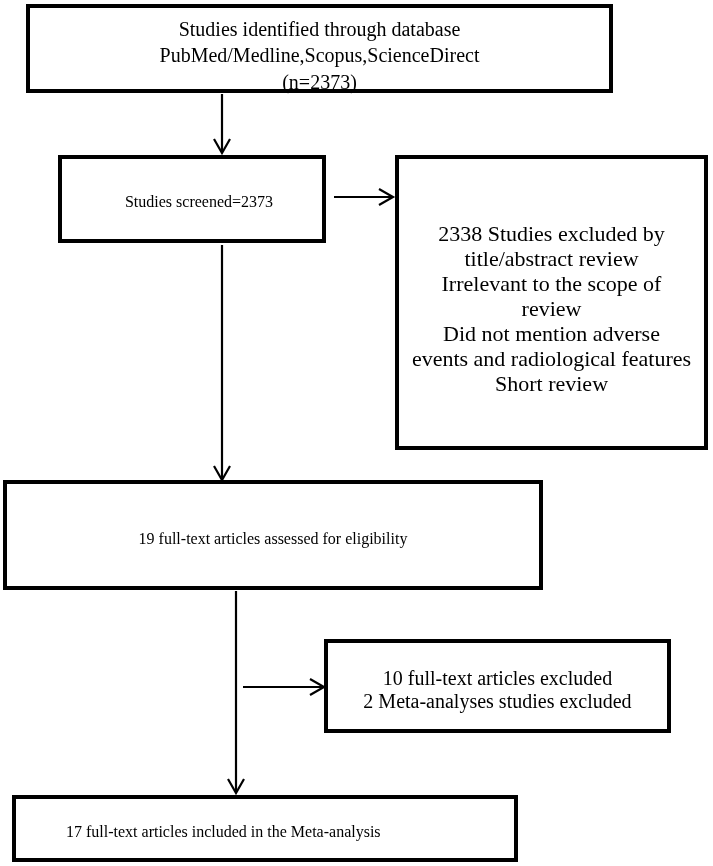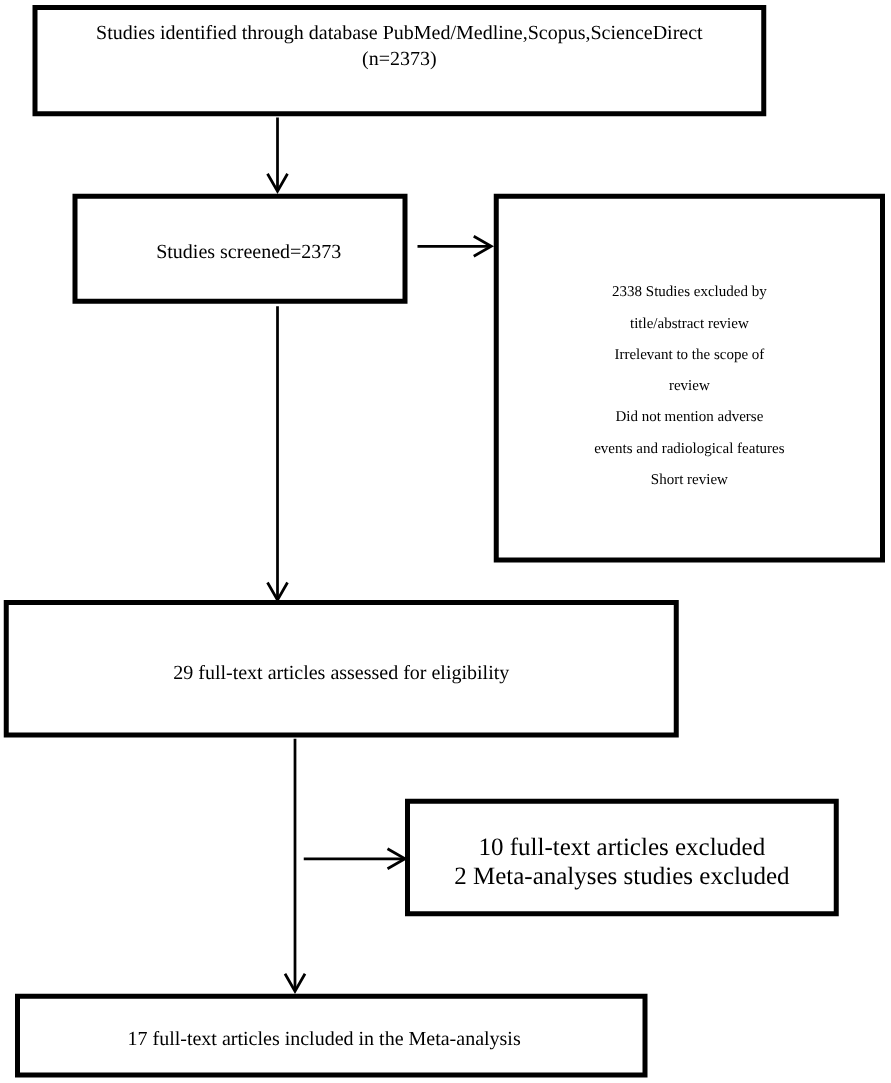--- a/index.html
+++ b/index.html
@@ -37,21 +37,21 @@
 
   
   #box-identification {
     left: 26px;
     top: 4px;
     width: 587px;
     height: 89px;
   }
   #box-identification .box-text {
     top: 8px;
-    font-size: 16px;
+    font-size: 20px;
     padding: 0 6px;
   }
 
   
   #box-screened {
     left: 58px;
     top: 155px;
     width: 268px;
     height: 88px;
   }
@@ -63,21 +63,21 @@
 
   
   #box-excluded-screening {
     left: 395px;
     top: 155px;
     width: 313px;
     height: 295px;
   }
   #box-excluded-screening .box-text {
     top: 62px;
-    font-size: 12px;
+    font-size: 22px;
     line-height: 25px;
     padding: 0 8px;
   }
 
   
   #box-eligibility {
     left: 3px;
     top: 480px;
     width: 540px;
     height: 110px;
@@ -105,21 +105,20 @@
     left: 12px;
     top: 795px;
     width: 506px;
     height: 67px;
   }
   #box-included .box-text {
     top: 22px;
     font-size: 16px;
     padding-left: 50px;
     text-align: left;
-    margin-left: 36px;
   }
 
   
   #connectors {
     position: absolute;
     left: 0;
     top: 0;
     width: 713px;
     height: 866px;
     pointer-events: none;
@@ -143,21 +142,21 @@
     <div class="box-text">2338 Studies excluded by
 title/abstract review
 Irrelevant to the scope of
 review
 Did not mention adverse
 events and radiological features
 Short review</div>
   </div>
 
   <div class="flow-box" id="box-eligibility">
-    <div class="box-text">29 full-text articles assessed for eligibility</div>
+    <div class="box-text">19 full-text articles assessed for eligibility</div>
   </div>
 
   <div class="flow-box" id="box-excluded-fulltext">
     <div class="box-text">10 full-text articles excluded
 2 Meta-analyses  studies excluded</div>
   </div>
 
   <div class="flow-box" id="box-included">
     <div class="box-text">17 full-text articles included in the Meta-analysis</div>
   </div>

